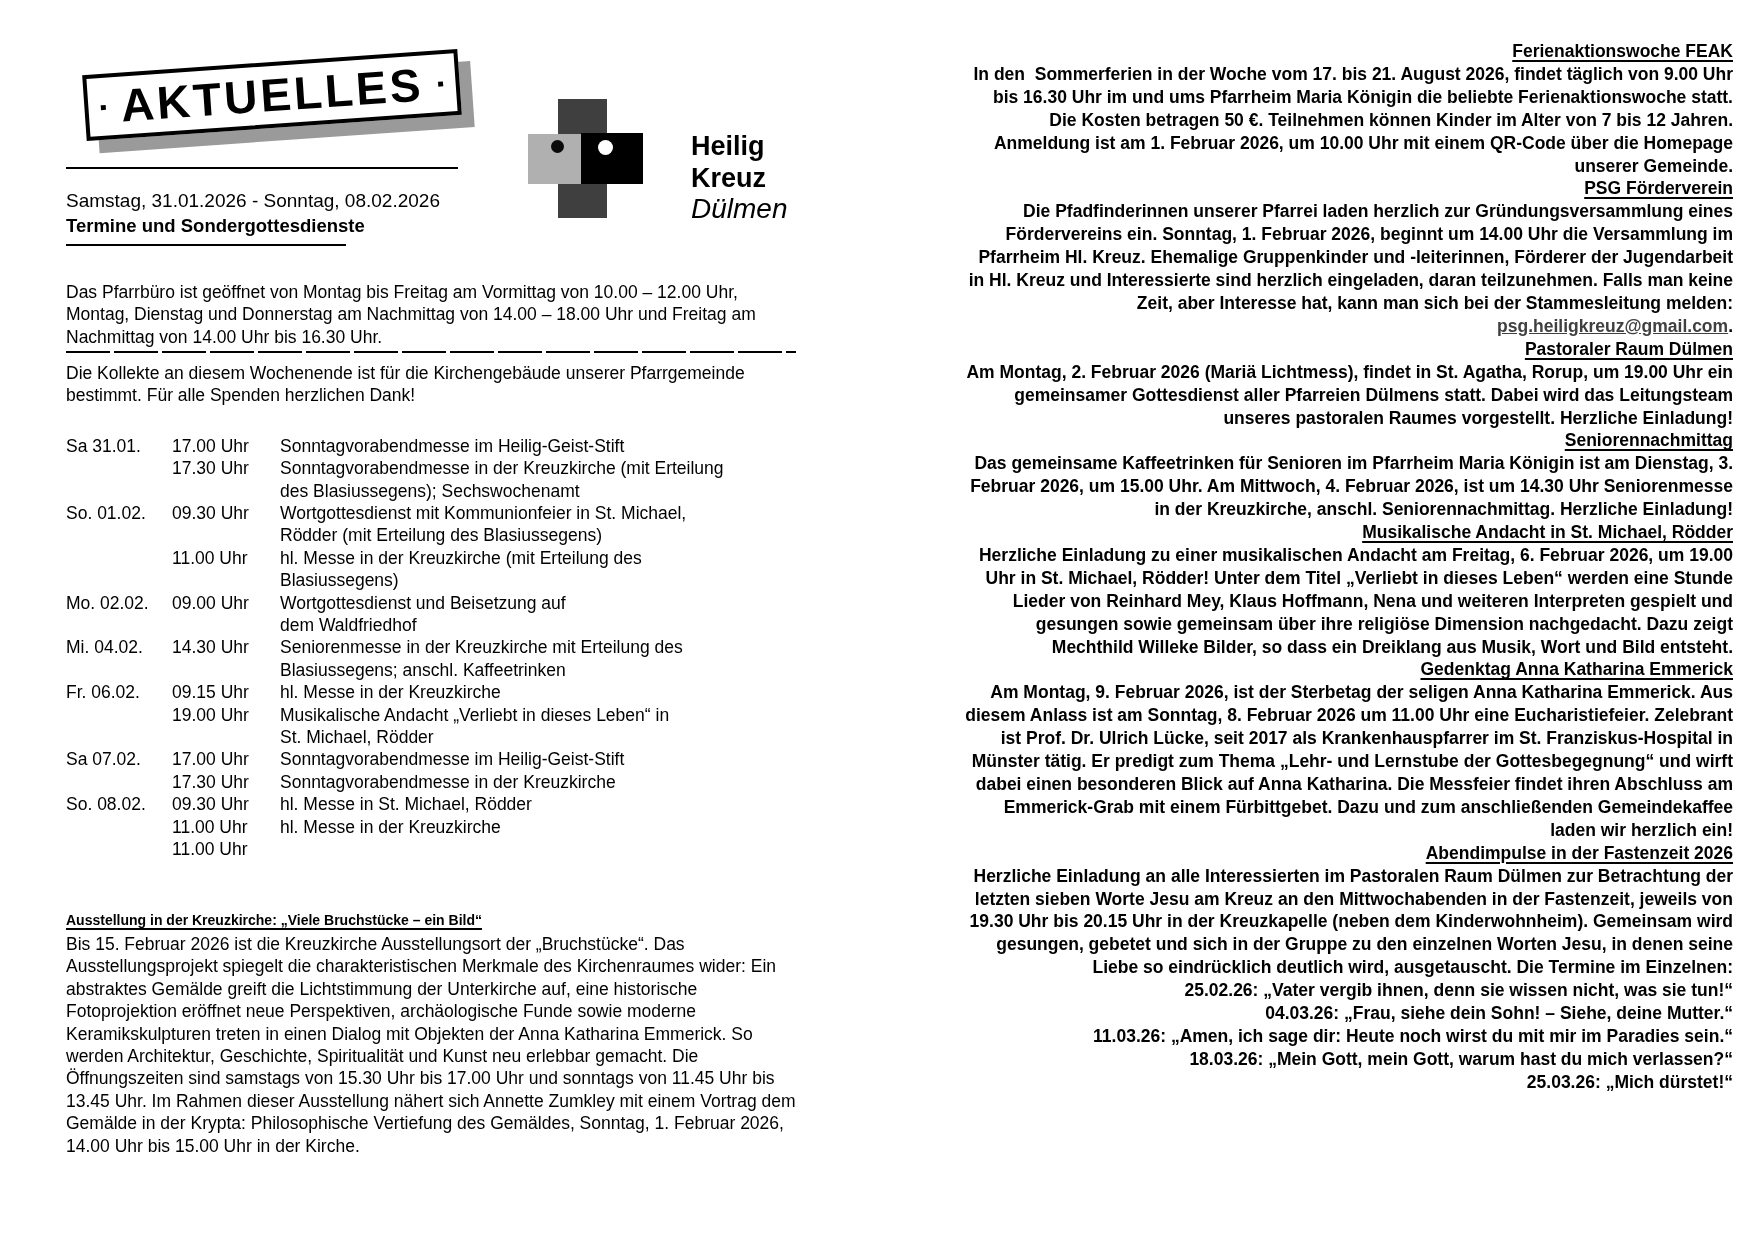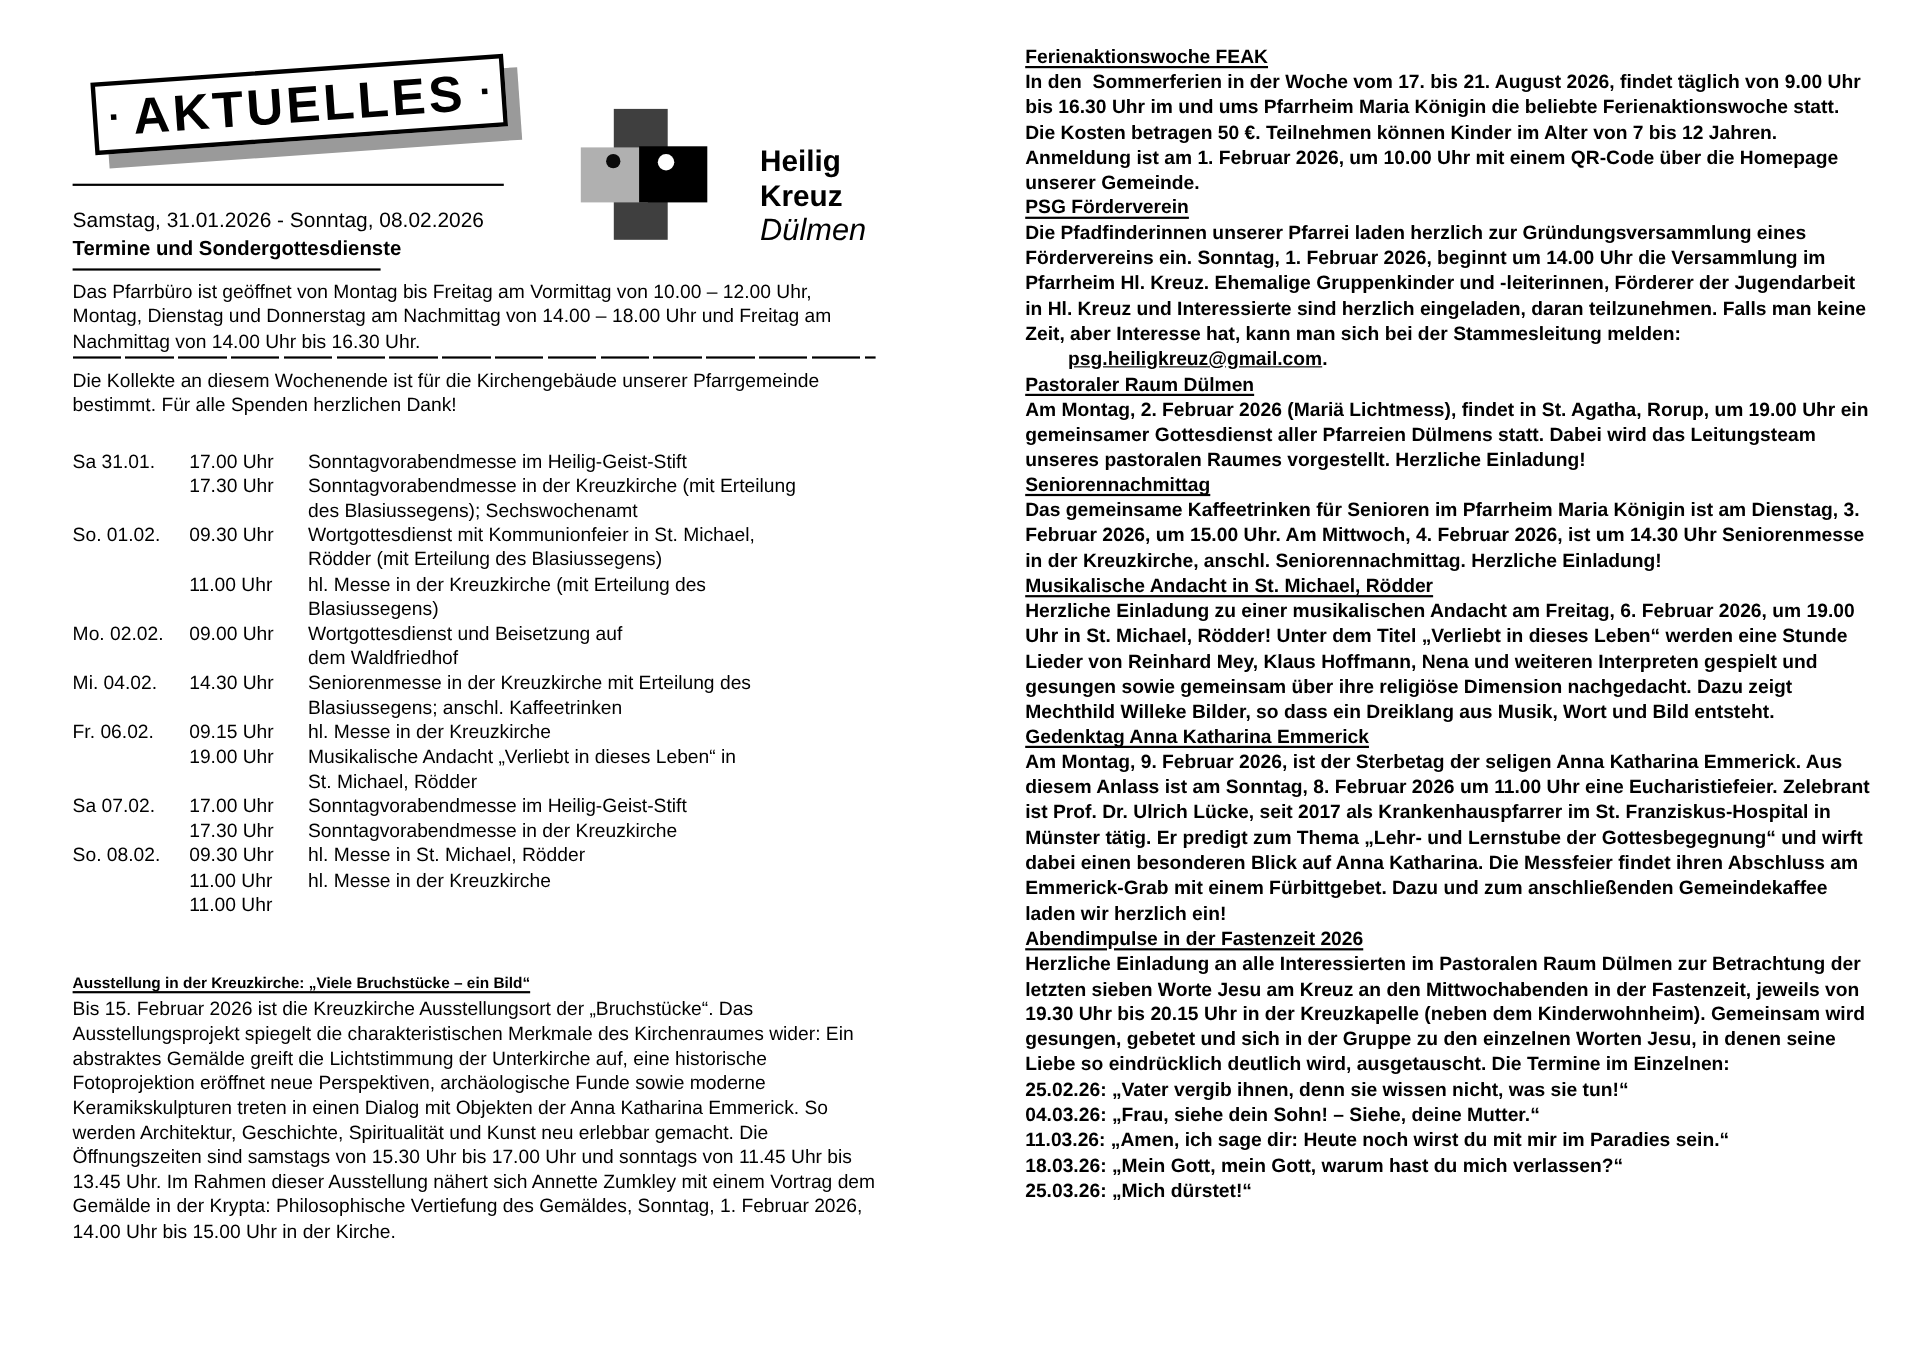--- a/index.html
+++ b/index.html
@@ -30,41 +30,41 @@
   .logo-text { position:absolute; left:625px; top:130px; }
   .logo-name { font-size:27px; font-weight:bold; line-height:32px; }
   .logo-city { font-size:28px; line-height:30px;font-style:italic; }
 
   .left-flow { position:absolute; left:0; top:167px; width:730px; }
   .rule { border:0; border-top:2px solid #000; margin:0; }
   .rule-top { width:392px; }
   .date-range { font-size:19px; line-height:26px; margin-top:19px; }
   .subtitle  { font-size:18.5px; font-weight:bold; line-height:24px; }
   .rule-sub { width:280px; margin-top:6px; }
-  .office { margin-top:8px; white-space:pre-wrap; }
+  .office { margin-top:35px; white-space:pre-wrap; }
   .emergency { font-weight:bold; white-space:pre-wrap; }
   .rule-mid { margin-top:3px; height:2px; border:0;
     background:repeating-linear-gradient(90deg,#000 0 44px,transparent 44px 48px); }
   .kollekte { margin-top:8px; white-space:pre-wrap; }
 
   .schedule { margin-top:28px; display:grid; grid-template-columns:106px 108px 1fr; }
   .schedule .cell { white-space:pre-line; }
 
   .ausstellung { margin-top:48px; }
   .sec-heading {
     font-weight:bold; font-size:14px; text-decoration:underline;
     text-decoration-thickness:2px; text-underline-offset:3px;
   }
   .ausstellung .body { margin-top:2px; white-space:pre-wrap; }
 
   
-  .col-right { position:absolute; left:932px; top:40px; width:772px; font-size:17.5px; line-height:22.9px; }
+  .col-right { position:absolute; left:961px; top:40px; width:772px; font-size:17.5px; line-height:22.9px;text-align:right; }
   .col-right .sec-heading { font-size:17.5px; }
   .par { white-space:pre-wrap;font-weight:bold; }
-  a.email-link { color:#000000; text-decoration:underline; cursor:pointer;padding-left:39px; }
+  a.email-link { color:#404040; text-decoration:underline; cursor:pointer;padding-left:39px; }
 </style>
 </head>
 <body>
 
 <div class="page">
 
   <div class="col-left">
 
     <div class="stamp">
       <span class="stamp-dot">▪</span>

